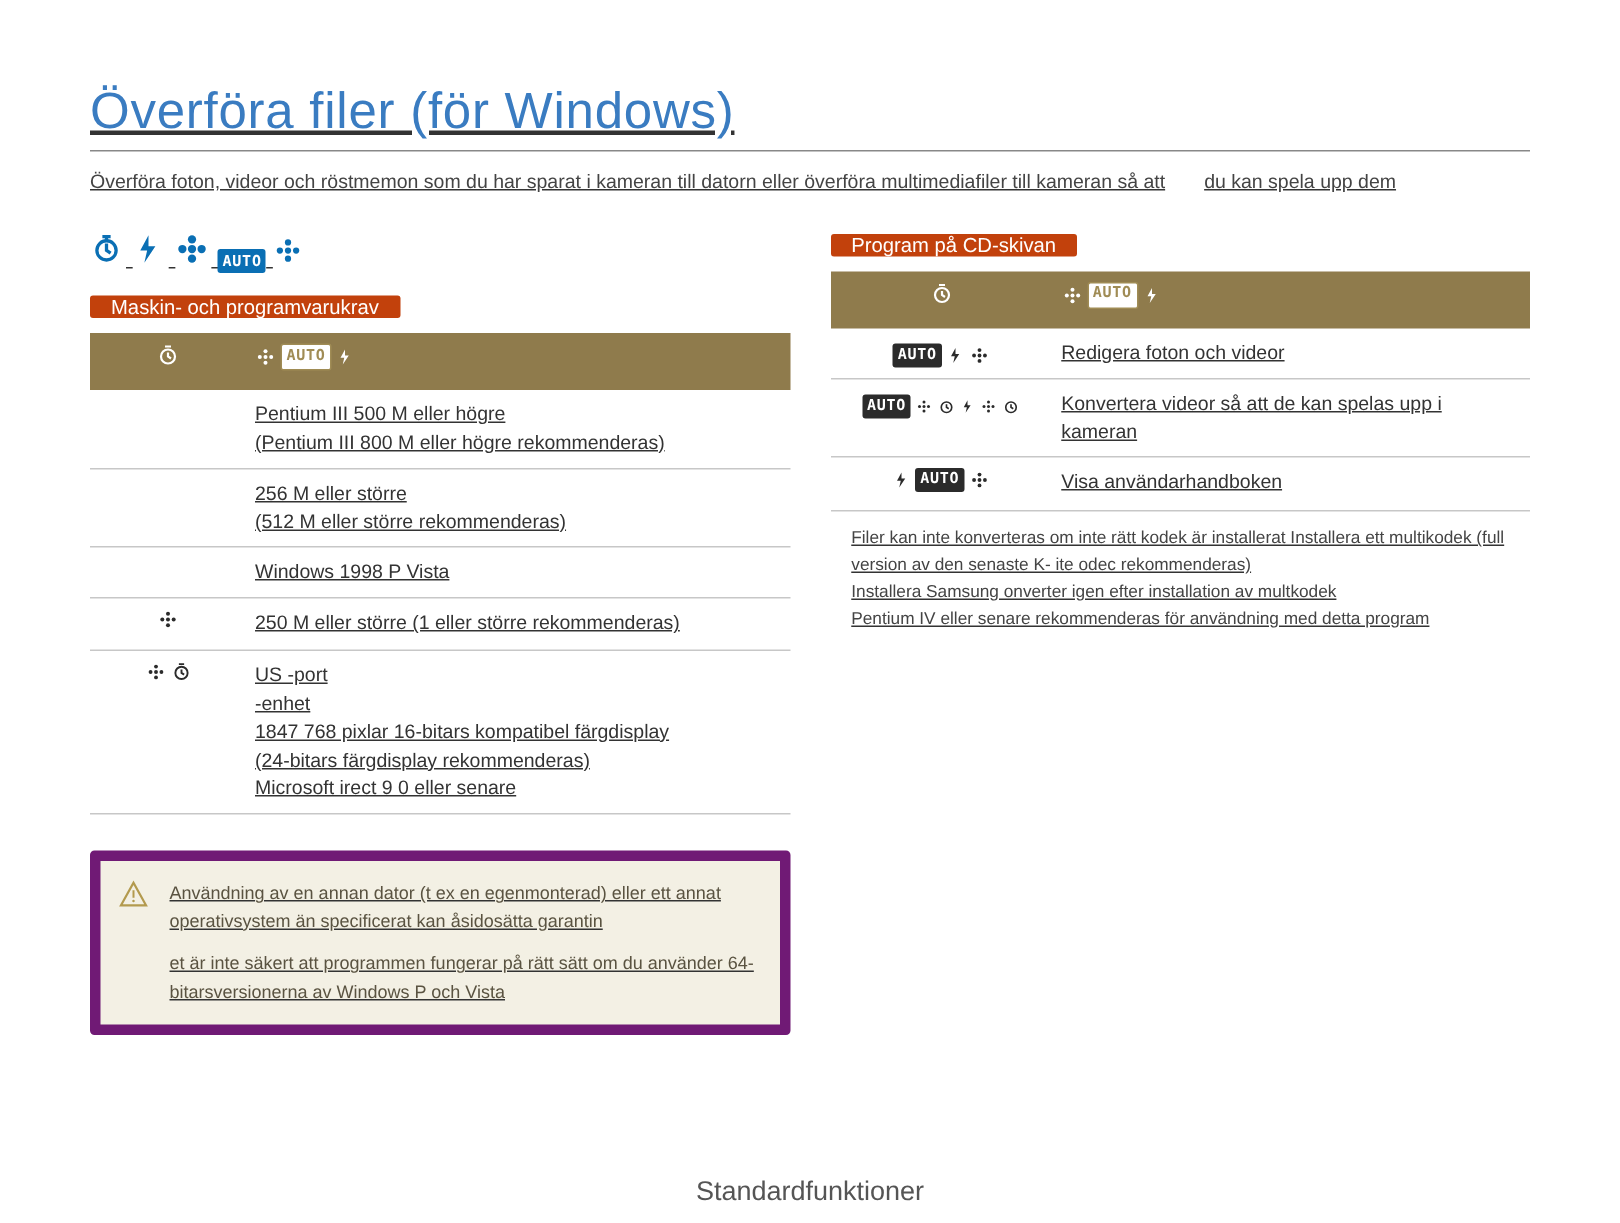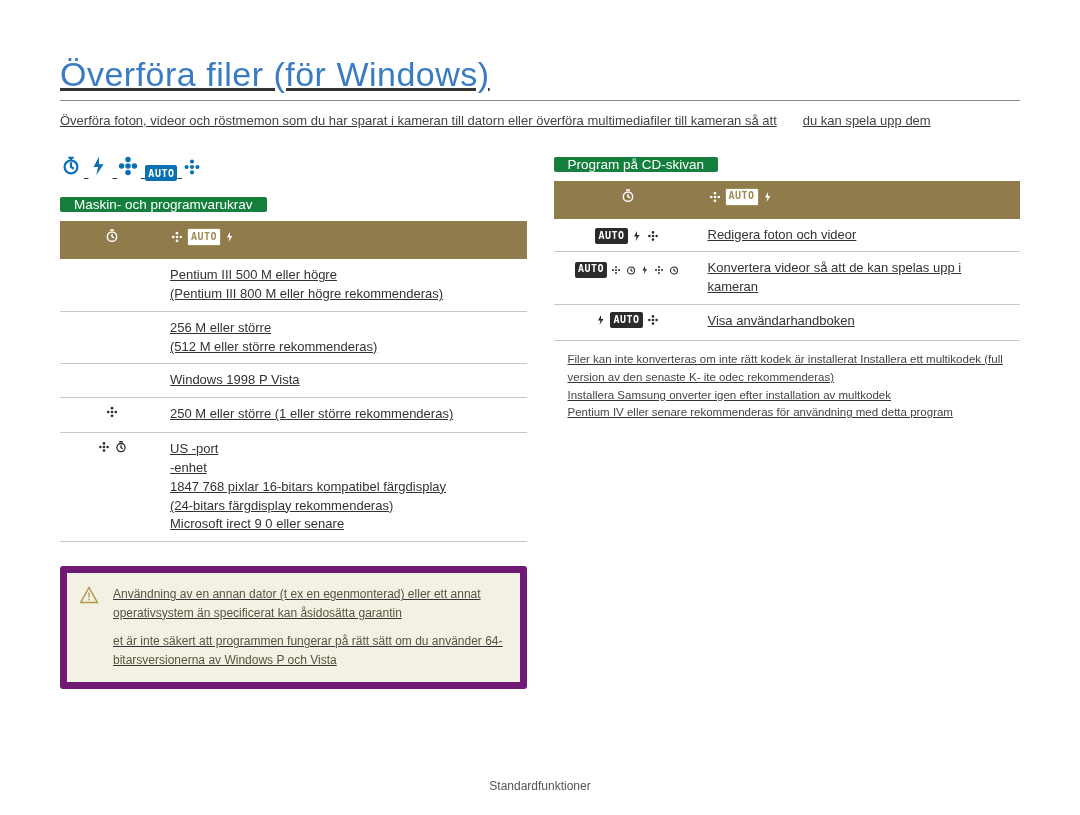--- a/index.html
+++ b/index.html
@@ -47,21 +47,21 @@
   .col {
     flex: 1;
     min-width: 0;
   }
   .icon-row {
     margin-bottom: 14px;
   }
   .icon-row svg { display: inline-block; margin-right: 2px; }
 
   .section-tab {
-    background: #15803d;
+    background: #c2410c;
     color: #fff;
     font-size: 13.5px;
     padding: 0 14px;
     border-radius: 2px;
     display: inline-block;
     margin-bottom: 0;
   }
 
   .req-table, .prog-table {
     width: 100%;
@@ -114,25 +114,25 @@
   .side-note {
     margin-top: 10px;
     font-size: 11.5px;
     color: #444;
     line-height: 1.55;
     padding-left: 14px;
   }
 
   .footer {
     position: absolute;
-    bottom: 22px;
+    bottom: 10px;
     left: 0;
     width: 1080px;
     text-align: center;
-    font-size: 12px;
+    font-size: 18px;
     color: #555;
   }
 
   .auto-badge {
     display: inline-flex;
     align-items: center;
     height: 14px;
     border-radius: 2px;
     padding: 1px 3px;
     font-family: monospace;

